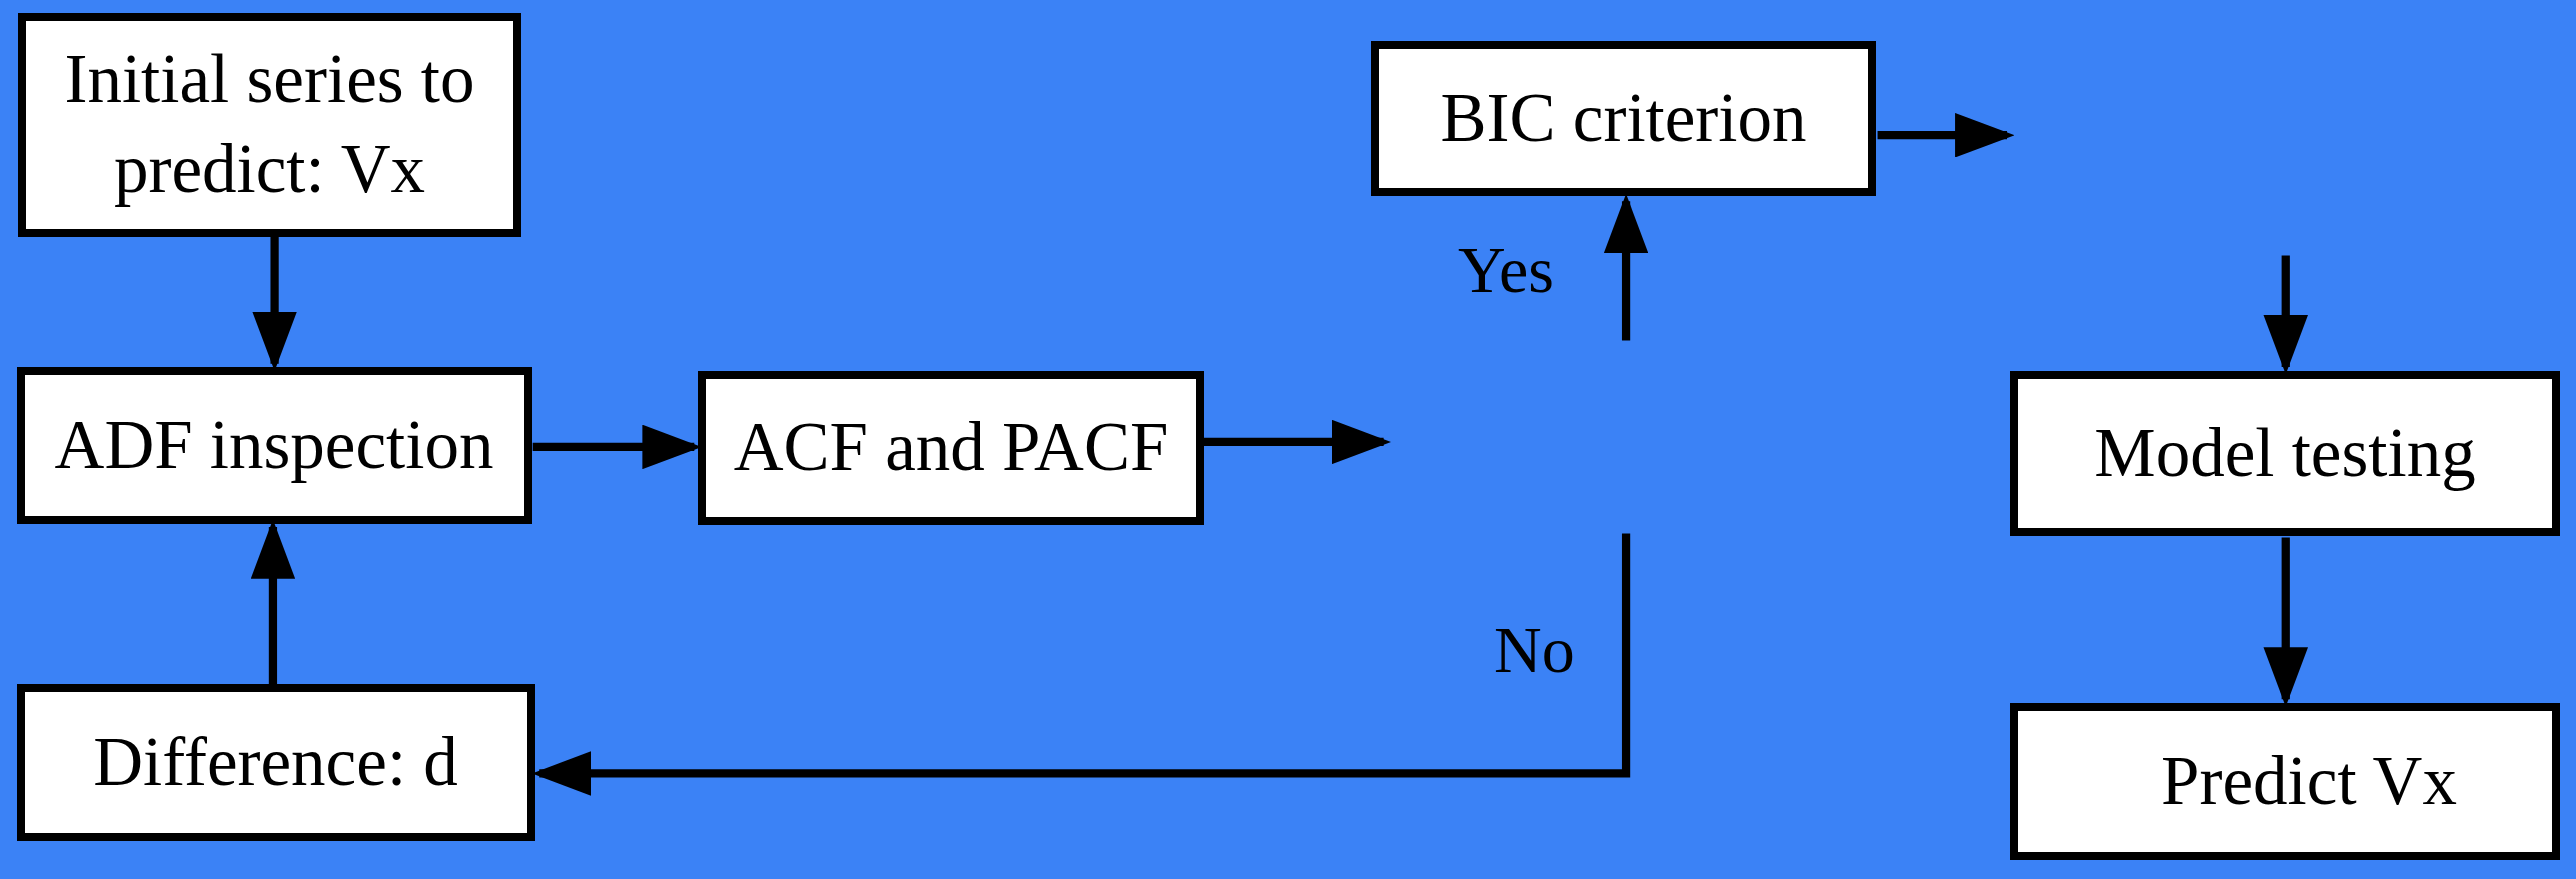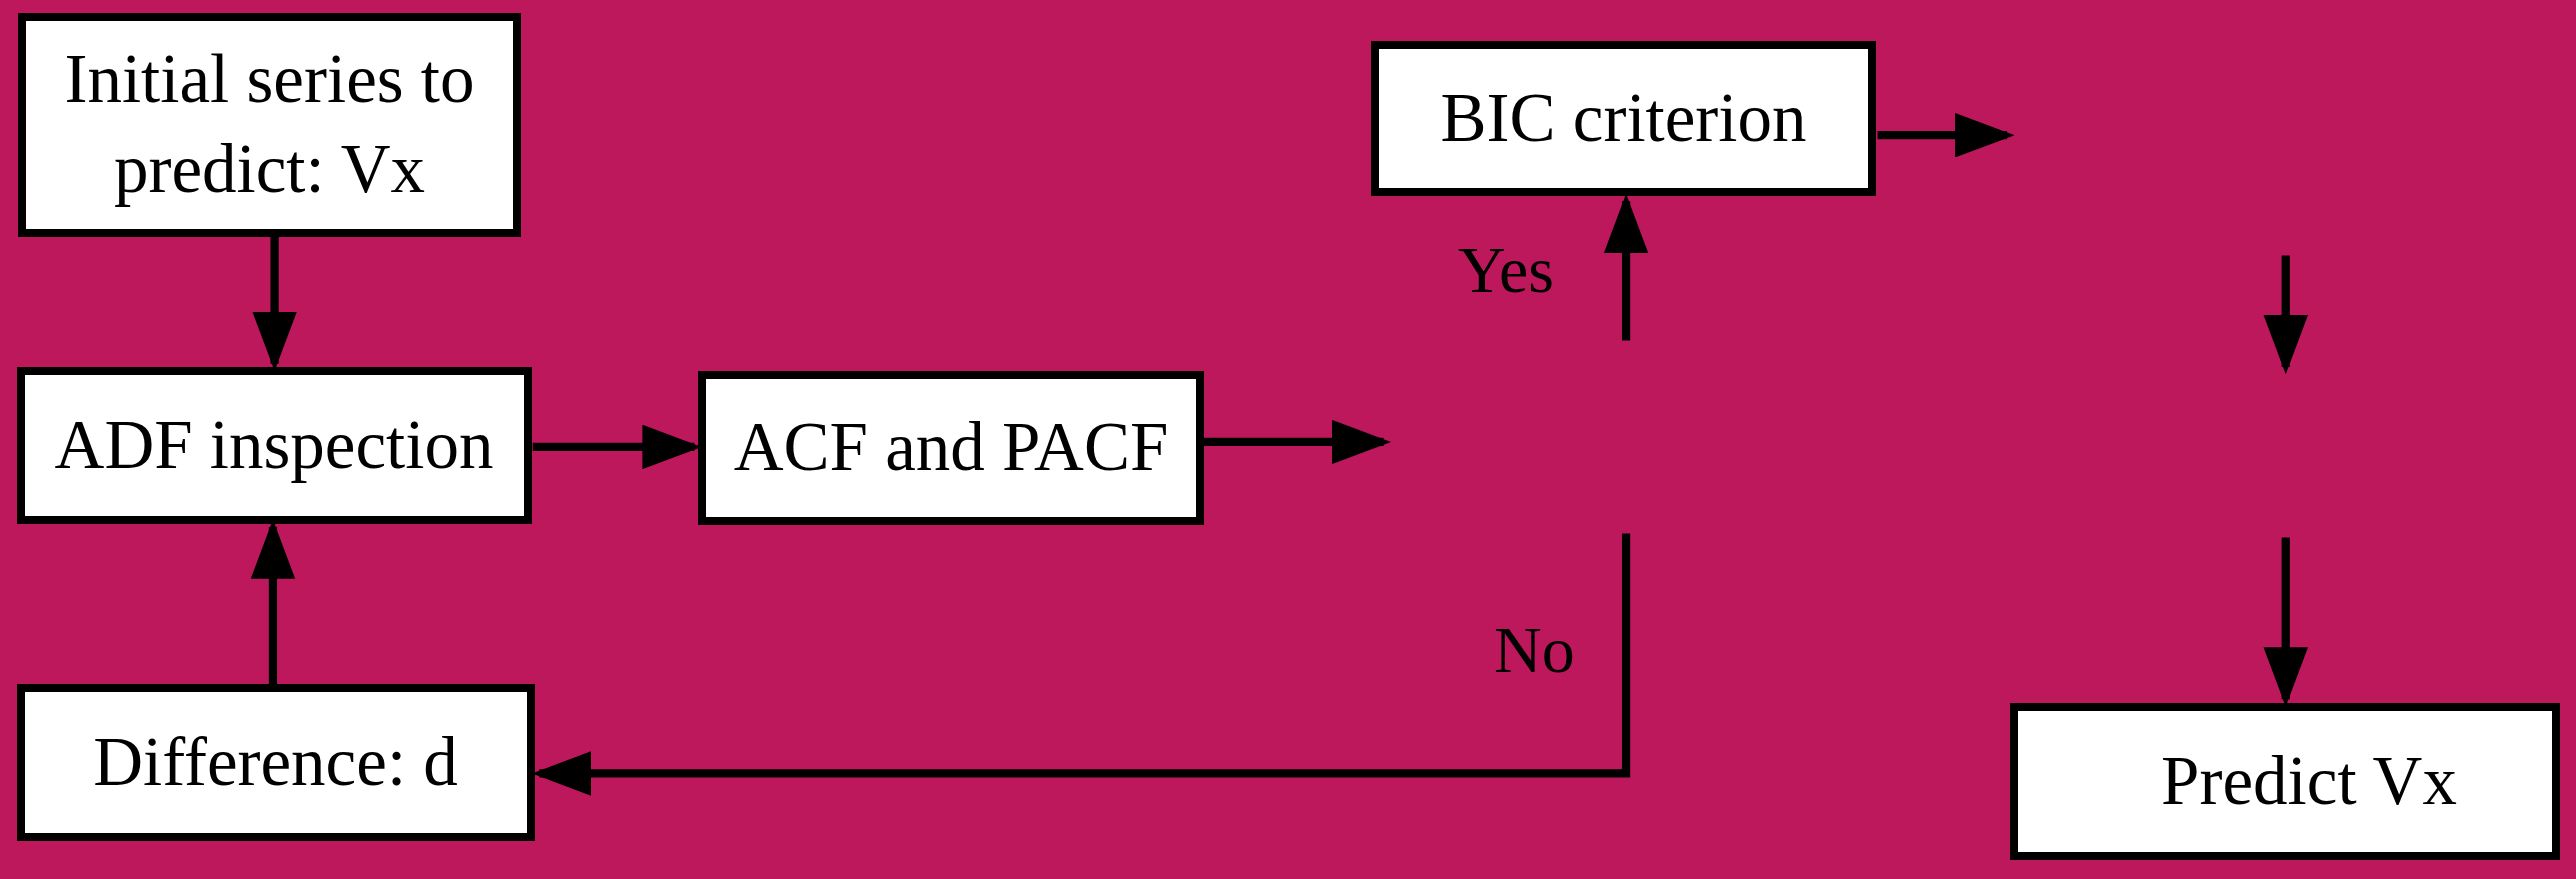--- a/index.html
+++ b/index.html
@@ -4,21 +4,21 @@
 <style>
   html, body {
     margin: 0;
     padding: 0;
     background: #ffffff;
   }
   .canvas {
     position: relative;
     width: 2576px;
     height: 879px;
-    background: #be185d;
+    background: #3b82f6;
     overflow: hidden;
     font-family: "Liberation Serif", serif;
   }
   .connector-layer {
     position: absolute;
     left: 0;
     top: 0;
     width: 2576px;
     height: 879px;
     pointer-events: none;
@@ -89,20 +89,21 @@
 predict: Vx</div>
 
   <div class="node" id="n-adf">ADF inspection</div>
 
   <div class="node" id="n-acf">ACF and PACF</div>
 
 
   <div class="node" id="n-bic">BIC criterion</div>
 
 
+  <div class="node" id="n-testing">Model testing</div>
 
   <div class="node" id="n-predict">Predict Vx</div>
 
   <div class="node" id="n-difference">Difference: d</div>
 
   <div class="edge-label" id="lbl-yes">Yes</div>
 
   <div class="edge-label" id="lbl-no">No</div>
 
 </div>

